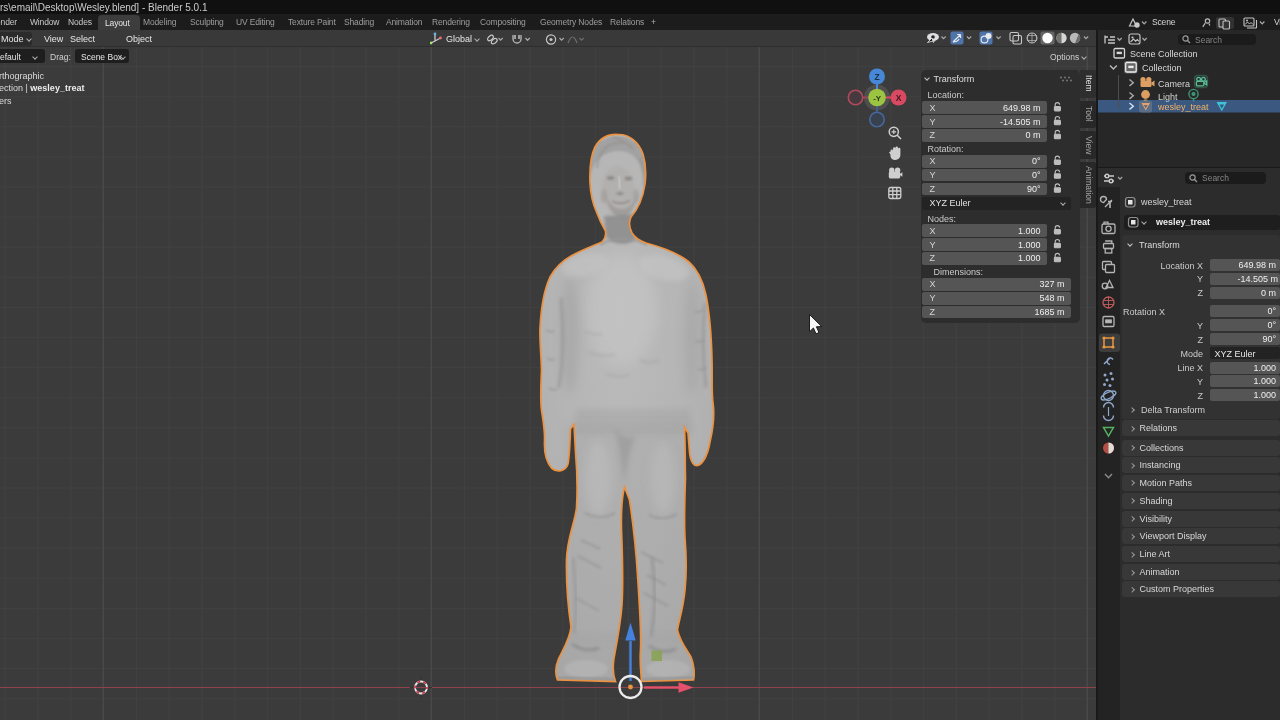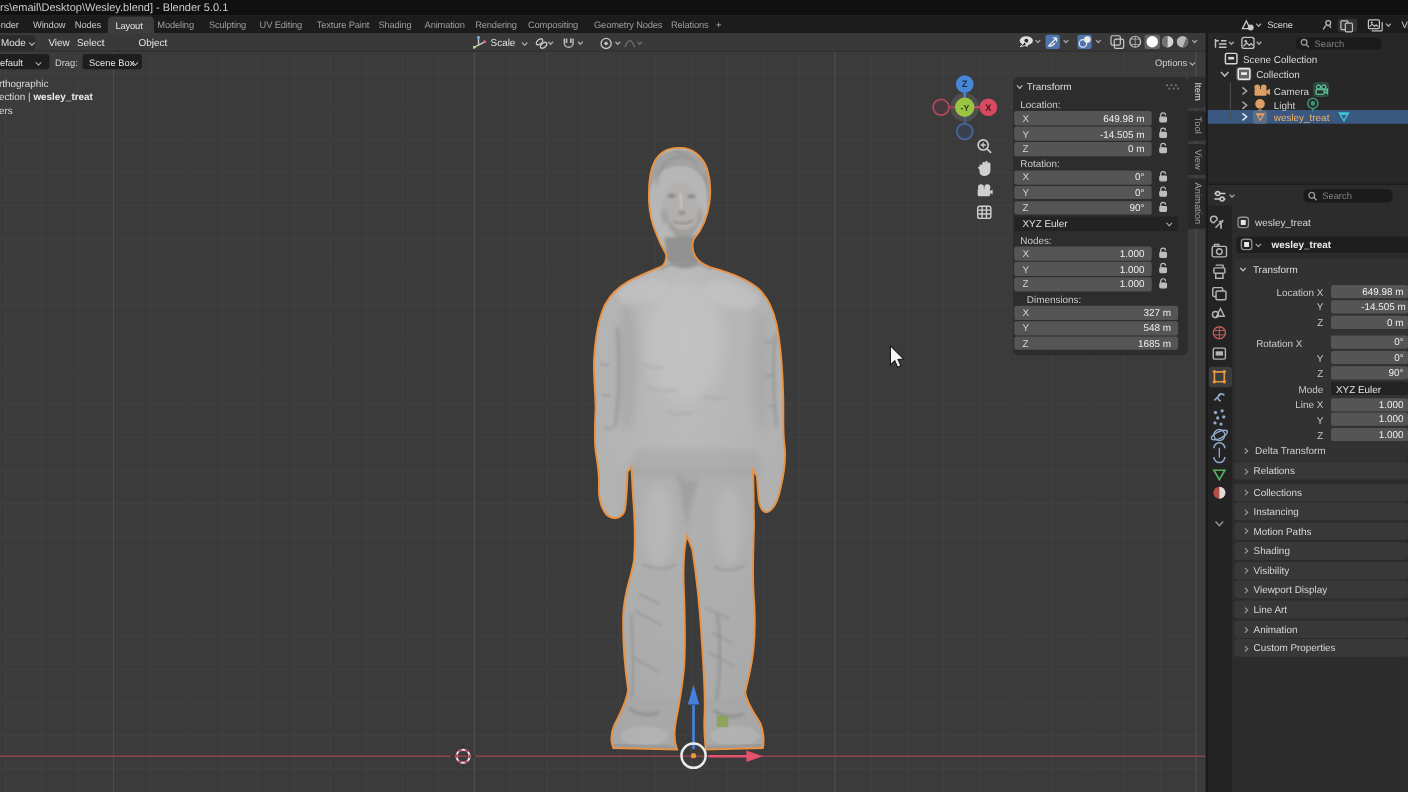--- a/index.html
+++ b/index.html
@@ -71,21 +71,21 @@
  <div class="ab t tw" style="left:70px;top:3.5px">Select</div>
  <div class="ab t tw" style="left:103px;top:19px">Add</div>
  <div class="ab t tw" style="left:126px;top:3.5px">Object</div>
 
  <svg class="ab" style="left:430px;top:1px" width="160" height="15" viewBox="0 0 160 15">
   <path d="M5 3 v7 M5 10 l5.5-3 M5 10 l-4 2" stroke="#c9c9c9" stroke-width="1.3" fill="none"></path>
   <circle cx="5" cy="3" r="1.4" fill="#6ab0e8"></circle>
       <circle cx="10.5" cy="7" r="1.4" fill="#e86a80"></circle>
       <circle cx="1" cy="12" r="1.4" fill="#9ce86a"></circle>
  </svg>
- <div class="ab t tw" style="left:446px;top:3.5px">Scale</div>
+ <div class="ab t tw" style="left:446px;top:3.5px">Global</div>
  <span class="chev ab" style="left:475px;top:7px"></span>
  <svg class="ab" style="left:486px;top:2.5px" width="100" height="13" viewBox="0 0 100 13">
   <g stroke="#c6c6c6" stroke-width="1.2" fill="none">
    <ellipse cx="4.5" cy="5" rx="3.4" ry="2" transform="rotate(-40 4.5 5)"></ellipse>
    <ellipse cx="8.2" cy="8.2" rx="3.4" ry="2" transform="rotate(-40 8.2 8.2)"></ellipse>
    <path d="M12.5 5 l2 2.2 L16.8 5" stroke="#a8a8a8"></path>
   </g>
   <g stroke="#b9b9b9" stroke-width="1.3" fill="none" transform="translate(26,0)">
    <path d="M1 2 v4 a4 4 0 0 0 8 0 V2"></path>
         <path d="M3 2 v4 M7 2 v4" stroke-width="1.6"></path>
@@ -675,21 +675,21 @@
    <span class="chev ab" style="left:18px;top:5.5px"></span>
    <span class="ab" style="left:32px;top:2.5px;font-size:9px;color:#ececec;font-weight:bold">wesley_treat</span>
   </div>
 
   <div class="ab" style="left:25px;top:66.5px;width:158px;height:184px;background:#323232;border-radius:3px"></div>
   <span class="chev ab" style="left:31px;top:74px;border-color:#c8c8c8"></span>
   <div class="ab t" style="left:42px;top:71.5px;color:#dcdcdc">Transform</div>
   <div class="lbl" style="left:26px;top:92.5px;width:80px;text-align:right">Location X</div>
   <div class="lbl" style="left:26px;top:106.4px;width:80px;text-align:right">Y</div>
   <div class="lbl" style="left:26px;top:120.3px;width:80px;text-align:right">Z</div>
-  <div class="lbl" style="left:26px;top:139px;width:80px;text-align:center">Rotation X</div>
+  <div class="lbl" style="left:26px;top:139px;width:80px;text-align:left">Rotation X</div>
   <div class="lbl" style="left:26px;top:152.9px;width:80px;text-align:right">Y</div>
   <div class="lbl" style="left:26px;top:166.8px;width:80px;text-align:right">Z</div>
   <div class="lbl" style="left:26px;top:181px;width:80px;text-align:right">Mode</div>
   <div class="lbl" style="left:26px;top:195.4px;width:80px;text-align:right">Line X</div>
   <div class="lbl" style="left:26px;top:209.3px;width:80px;text-align:right">Y</div>
   <div class="lbl" style="left:26px;top:223.2px;width:80px;text-align:right">Z</div>
   <div class="fld" style="left:112.5px;top:90.7px;width:70.5px;height:12px">
         <span class="fldv" style="right:4px">649.98 m</span>
       </div>
   <div class="fld" style="left:112.5px;top:104.6px;width:70.5px;height:12px">

